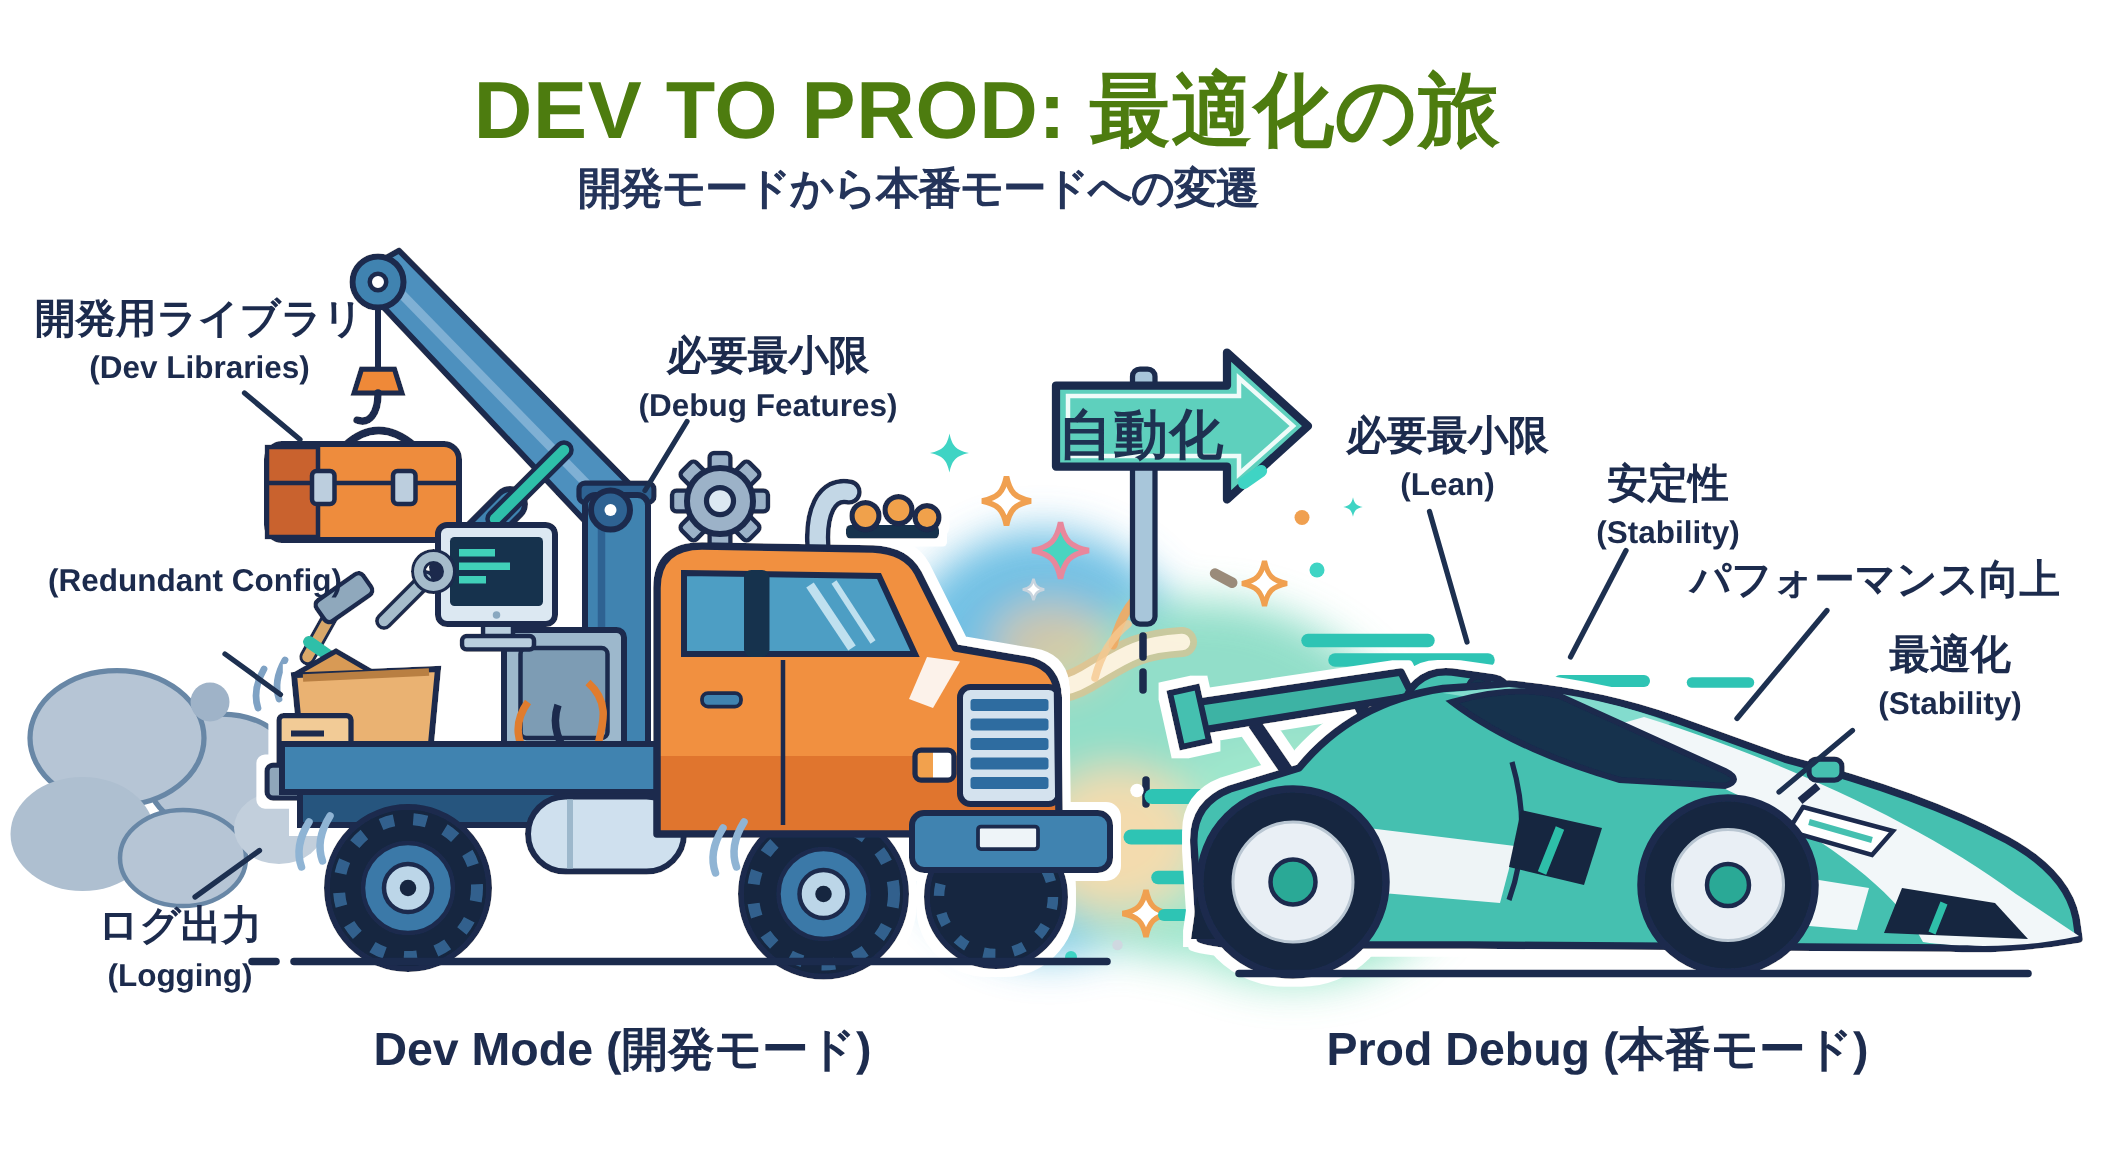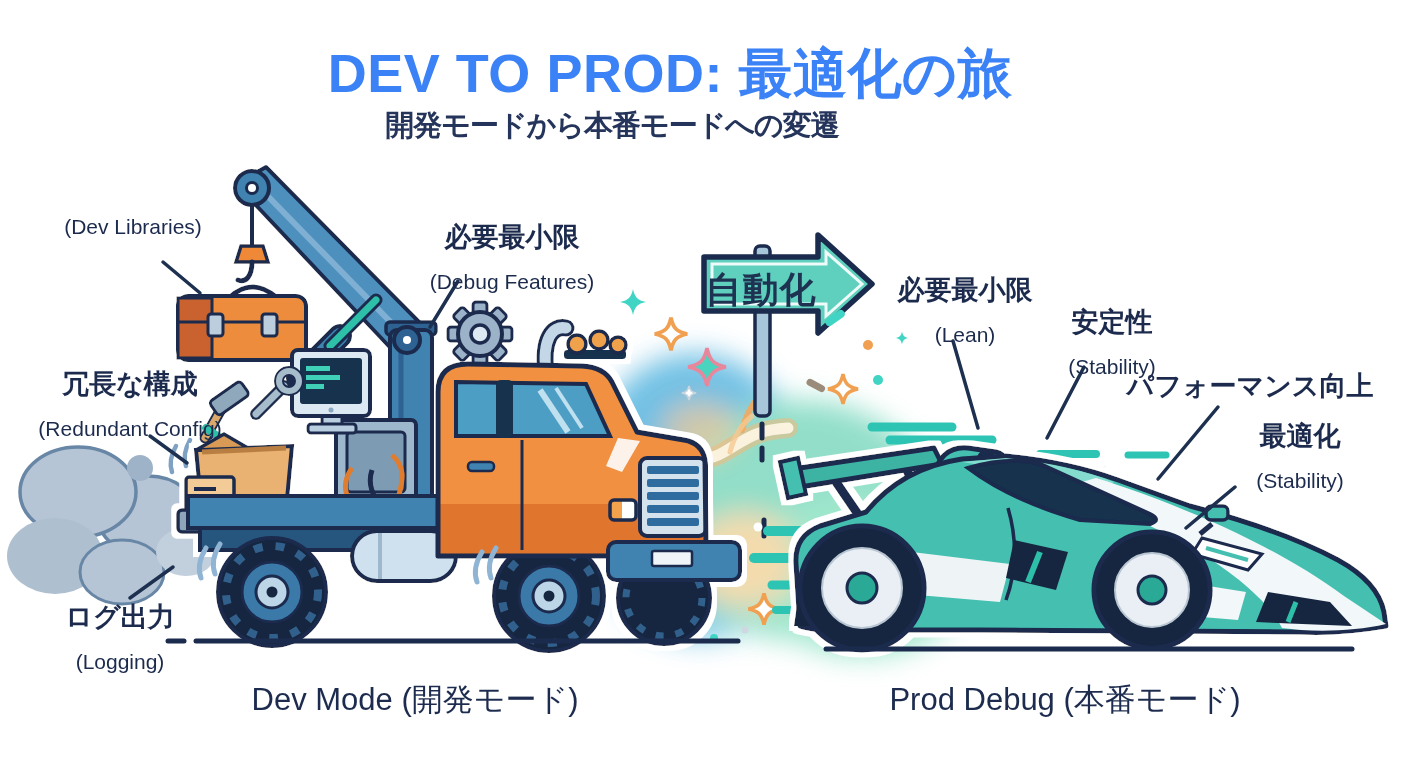--- a/index.html
+++ b/index.html
@@ -3,32 +3,32 @@
 <meta charset="utf-8">
 <style>
   html,body{margin:0;padding:0;background:#ffffff;}
   .canvas{
     position:relative;width:1408px;height:768px;background:#ffffff;overflow:hidden;
     font-family:"Liberation Sans","DejaVu Sans",sans-serif;color:#1d2c4e;
   }
   .canvas svg{position:absolute;left:0;top:0;}
   .page-title{
     position:absolute;left:0;top:38px;width:1316px;text-align:center;
-    font-size:54px;font-weight:bold;letter-spacing:.5px;color:#3b82f6;padding-left:12px;
+    font-size:54px;font-weight:bold;letter-spacing:.5px;color:#4d7c0f;
   }
   .page-subtitle{
     position:absolute;left:0;top:106px;width:1224px;text-align:center;
     font-size:29px;font-weight:bold;letter-spacing:-1px;color:#24345a;
   }
   .label{position:absolute;transform:translateX(-50%);text-align:center;line-height:1.12;color:#1c2b4d;white-space:nowrap;}
   .label .jp{display:block;font-size:27px;font-weight:bold;}
-  .label .en{display:block;font-size:21px;font-weight:normal;margin-top:18px;}
+  .label .en{display:block;font-size:21px;font-weight:bold;margin-top:7px;}
   .caption{
     position:absolute;transform:translateX(-50%);top:679px;white-space:nowrap;
-    font-size:31px;font-weight:normal;color:#1d2c4e;
+    font-size:31px;font-weight:bold;color:#1d2c4e;
   }
   .sign-label{
     position:absolute;left:702px;top:266px;width:118px;text-align:center;
     font-size:36px;font-weight:bold;color:#1e3252;letter-spacing:1px;
   }
 </style>
 </head>
 <body>
 
 <div class="canvas">
@@ -290,28 +290,28 @@
     <path d="M1235,487 L1186,528"></path>
   </g>
 </svg>
 
 <div class="page-title">DEV TO PROD: 最適化の旅</div>
 <div class="page-subtitle">開発モードから本番モードへの変遷</div>
 
 <div class="sign-label">自動化</div>
 
 <div class="label" style="left:133px;top:197px">
+  <span class="jp">開発用ライブラリ</span>
   <span class="en">(Dev Libraries)</span>
 </div>
 <div class="label" style="left:512px;top:222px">
   <span class="jp">必要最小限</span>
   <span class="en">(Debug Features)</span>
 </div>
 <div class="label" style="left:130px;top:369px">
-  <span class="jp">冗長な構成</span>
   <span class="en">(Redundant Config)</span>
 </div>
 <div class="label" style="left:965px;top:275px">
   <span class="jp">必要最小限</span>
   <span class="en">(Lean)</span>
 </div>
 <div class="label" style="left:120px;top:602px">
   <span class="jp">ログ出力</span>
   <span class="en">(Logging)</span>
 </div>

